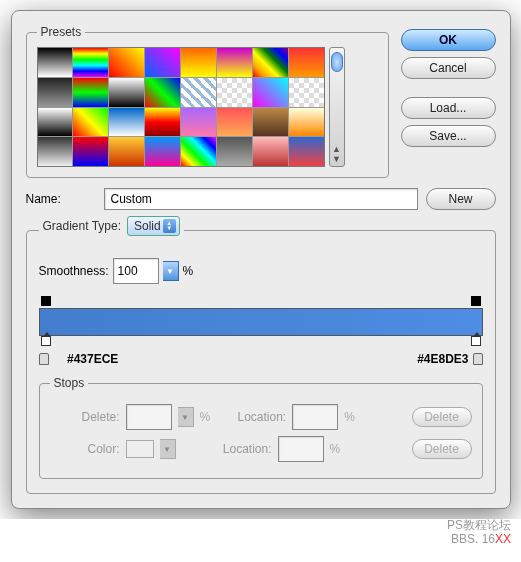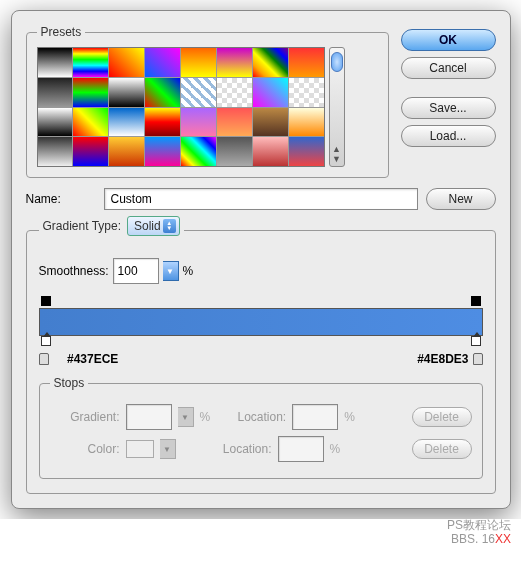--- a/index.html
+++ b/index.html
@@ -107,22 +107,22 @@
               <div class="arrow">▼</div>
             </div>
           </div>
         </div>
       </fieldset>
 
       <div class="btn-col">
         <div class="aqua-btn default">OK</div>
         <div class="aqua-btn">Cancel</div>
         <div style="height:6px"></div>
+        <div class="aqua-btn">Load...</div>
         <div class="aqua-btn">Save...</div>
-        <div class="aqua-btn">Load...</div>
       </div>
     </div>
 
     <div class="name-row">
       <label>Name:</label>
       <input class="text-input" value="Custom" style="">
       <div class="aqua-btn" style="width:70px">New</div>
     </div>
 
     <fieldset class="gtype-fs">
@@ -162,21 +162,21 @@
               <span>#4E8DE3</span>
               <div class="lock"></div>
             </div>
         </div>
       </div>
 
       <fieldset class="stops-fs">
         <legend>Stops</legend>
 
         <div class="form-row">
-          <span class="lbl">Gradient:</span>
+          <span class="lbl">Delete:</span>
           <input class="small-input disabled" disabled="" value="" style="">
           <div class="drop-btn" style="background:#ccc;border-color:#aaa;color:#888">▼</div>
           <span style="color:#aaa">%</span>
           <span class="lbl">Location:</span>
           <input class="small-input disabled" disabled="" value="" style="">
           <span style="color:#aaa">%</span>
           <div class="mini-btn">Delete</div>
         </div>
 
         <div class="form-row">

